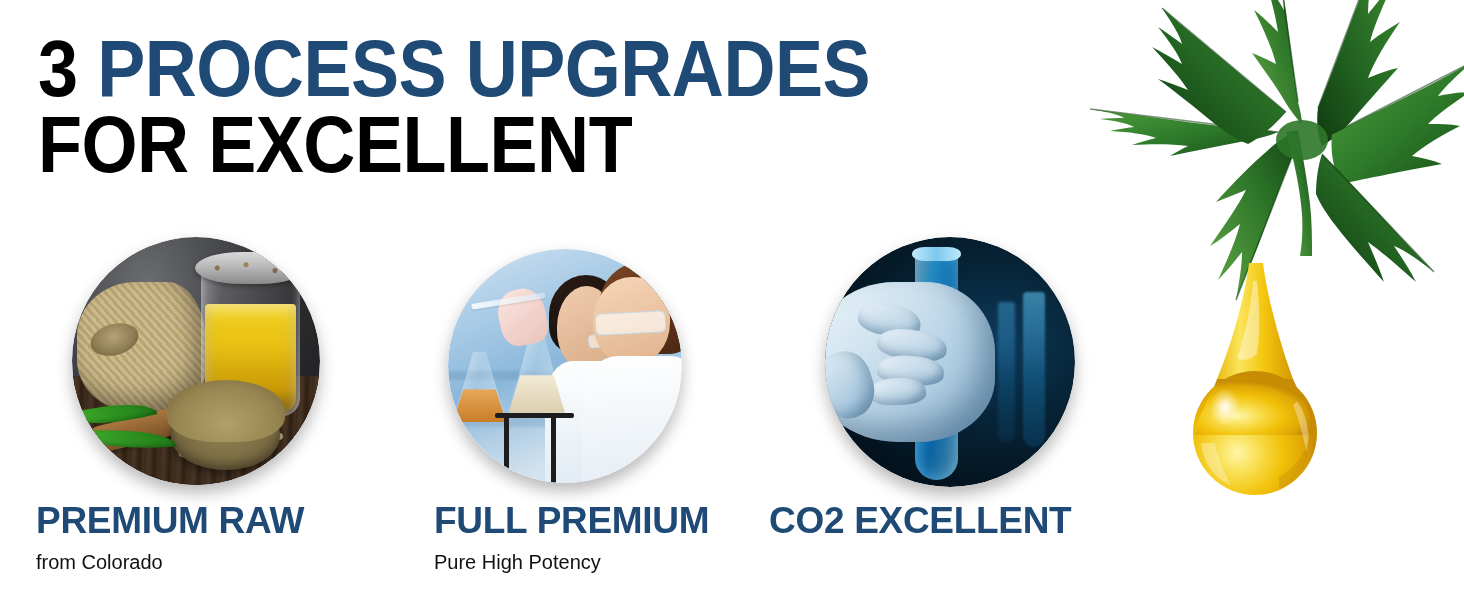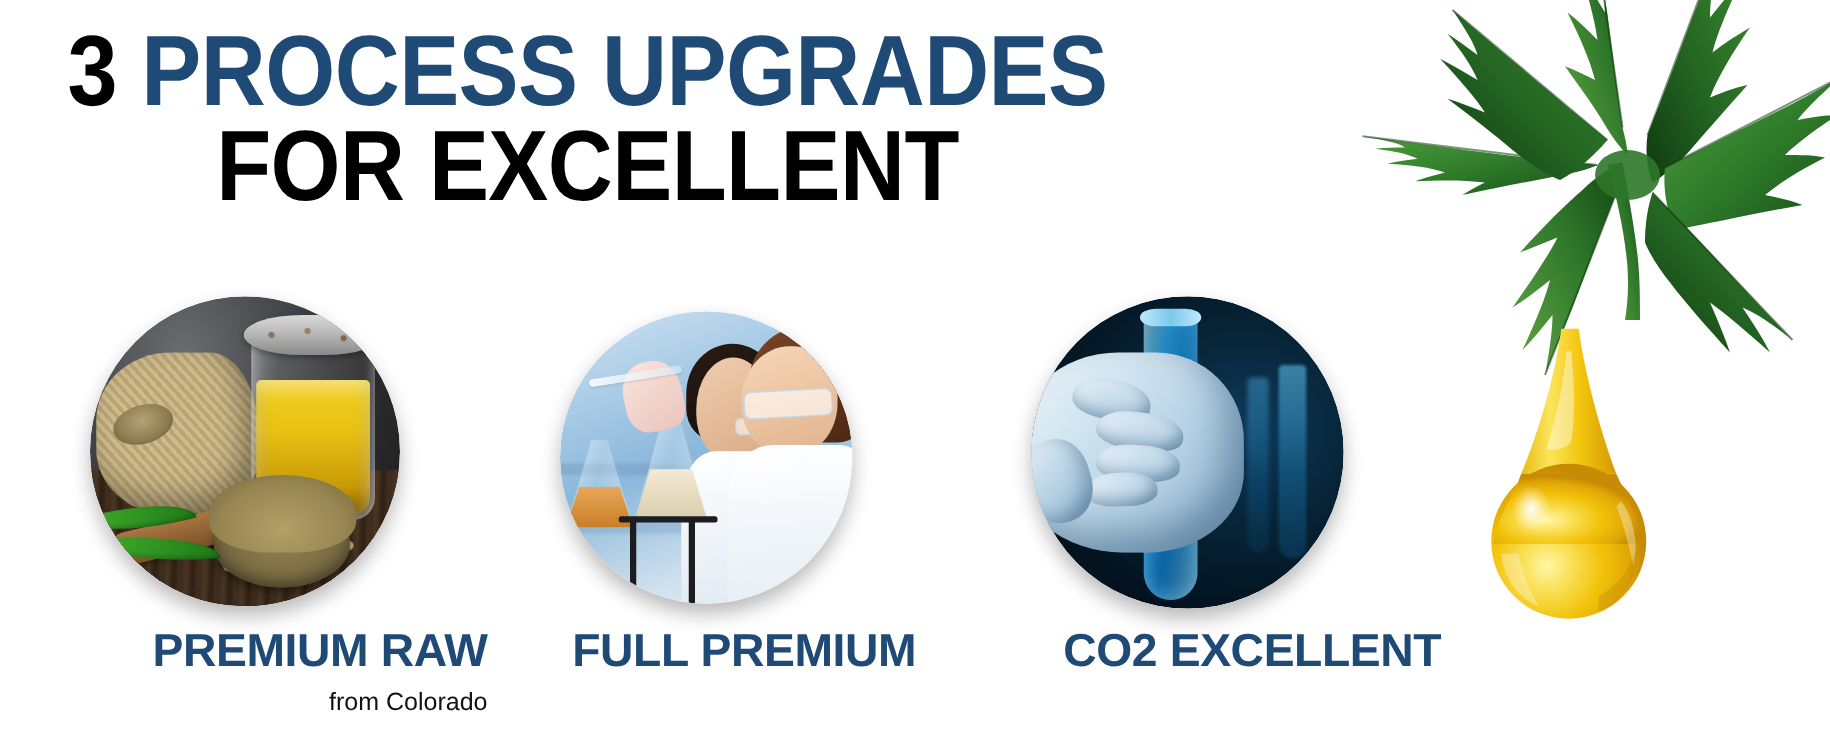--- a/index.html
+++ b/index.html
@@ -14,25 +14,24 @@
 
   #banner {
     position:relative;
     width:1464px; height:600px;
     background:#ffffff;
   }
 
   
   .headline {
     position:absolute;
-    left:38px; top:22px;
+    left:38px; top:34px;
     width:960px;
     line-height:0.88;
     letter-spacing:-0.5px;
-    text-align:center;
   }
   .headline-line {
     display:block;
     white-space:nowrap;
     font-weight:900;
     font-size:80px;
     font-family:"Liberation Sans", sans-serif;
     transform:scaleX(0.90);
     transform-origin:left center;
   }
@@ -333,21 +332,21 @@
     transform:rotate(-18deg);
     box-shadow:inset -6px -6px 14px rgba(20,60,95,0.3);
   }
   .ph3-chem {
     position:absolute; right:6%; top:52%; width:26%; height:30%;
     opacity:0.82;
   }
   .ph3-chem svg { width:100%; height:100%; overflow:visible; }
 
   
-  .caption { position:absolute; text-align:right; }
+  .caption { position:absolute; text-align:left;padding-left:36px; }
   .caption .cap-title {
     display:block;
     font-weight:900;
     font-size:37px;
     color:#1e4a75;
     letter-spacing:-0.3px;
     white-space:nowrap;
     font-family:"Liberation Sans", sans-serif;
   }
   .caption .cap-sub {
@@ -470,20 +469,21 @@
     </div>
   </div>
 
   <div class="caption" id="caption-1">
     <span class="cap-title">PREMIUM RAW</span>
     <span class="cap-sub">from Colorado</span>
   </div>
 
   <div class="caption" id="caption-2">
     <span class="cap-title">FULL PREMIUM</span>
+    <span class="cap-sub">Pure High Potency</span>
   </div>
 
   <div class="caption" id="caption-3">
     <span class="cap-title">CO2 EXCELLENT</span>
   </div>
 
   <div id="leaf-art">
     <svg viewBox="0 0 420 330">
       <defs>
         <linearGradient id="lfA" x1="0" y1="0" x2="1" y2="1">

